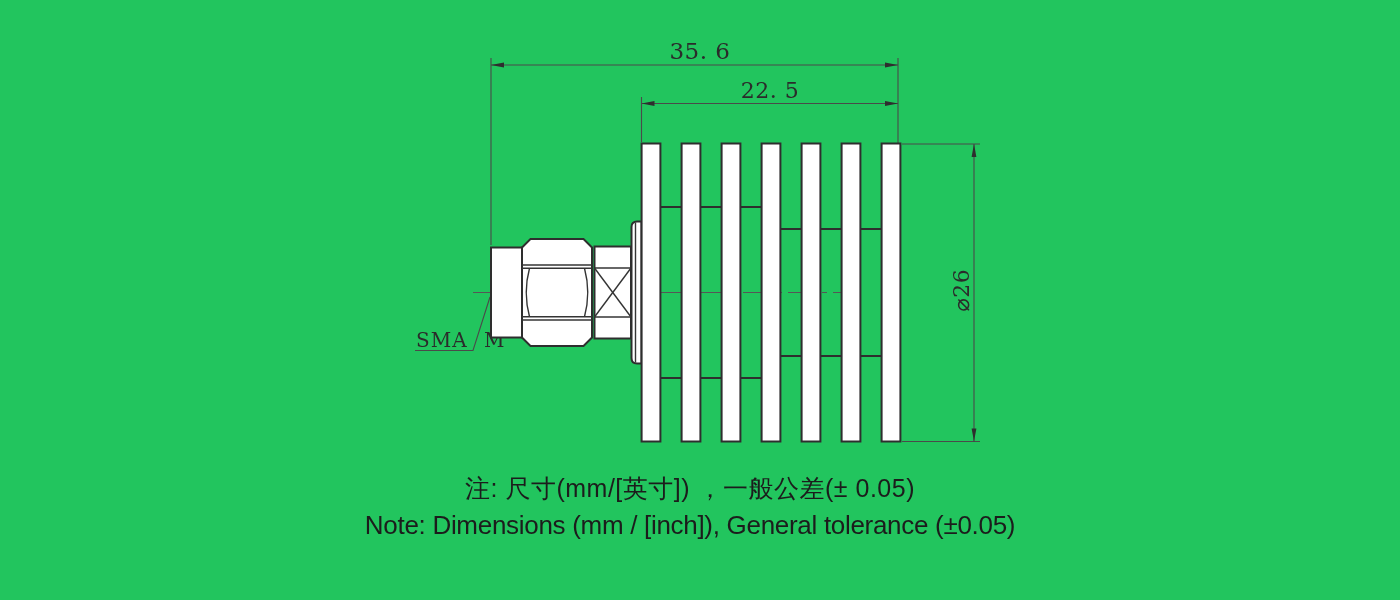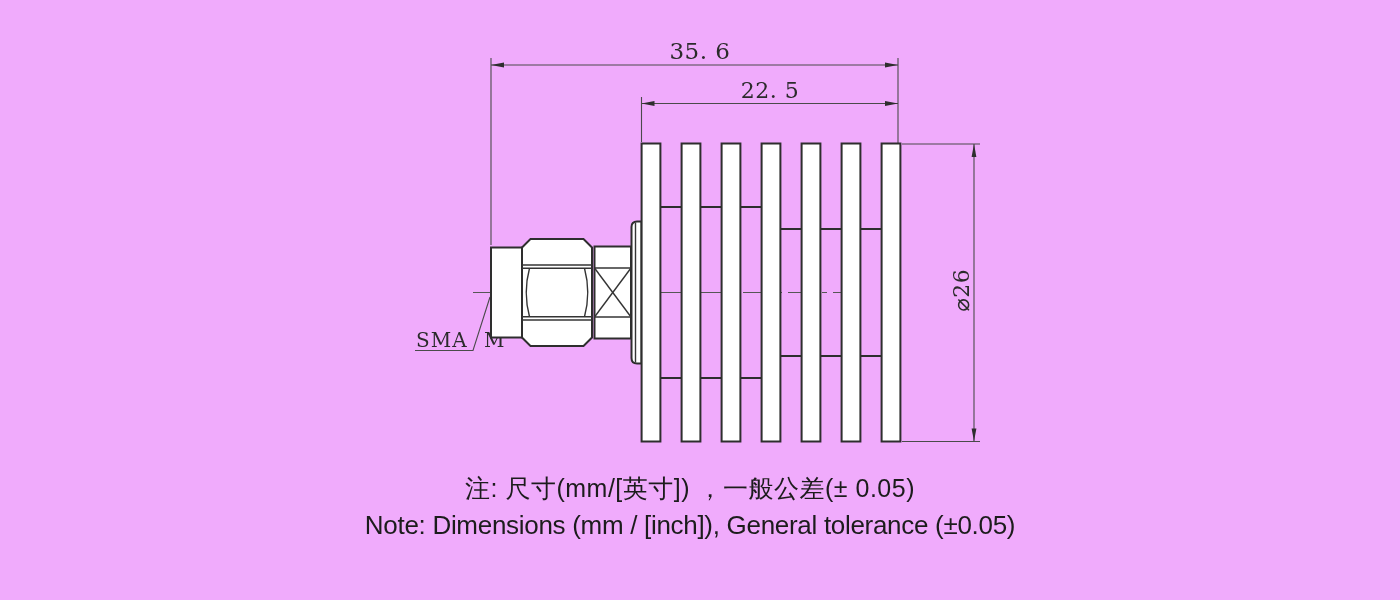--- a/index.html
+++ b/index.html
@@ -2,21 +2,21 @@
 <html><head>
 <meta charset="utf-8">
 <style>
   html, body { margin: 0; padding: 0; }
   body {
     width: 1400px; height: 600px;
     background: #ffffff;
     font-family: "Liberation Sans", "DejaVu Sans", sans-serif;
     overflow: hidden;
   }
-  .stage { position: relative; width: 1400px; height: 600px; background: #f0abfc; }
+  .stage { position: relative; width: 1400px; height: 600px; background: #22c55e; }
   svg.drawing { position: absolute; left: 0; top: 0; }
 
   
   .obj  { stroke: #2e2e2e; stroke-width: 2;   fill: none; }
   .objf { stroke: #2e2e2e; stroke-width: 2;   fill: #ffffff; }
   .thin { stroke: #343434; stroke-width: 1.4; fill: none; }
 
   
   .dim   { stroke: #4a4a4a; stroke-width: 1.1; fill: none; }
   .arrow { fill: #2e2e2e; stroke: none; }

